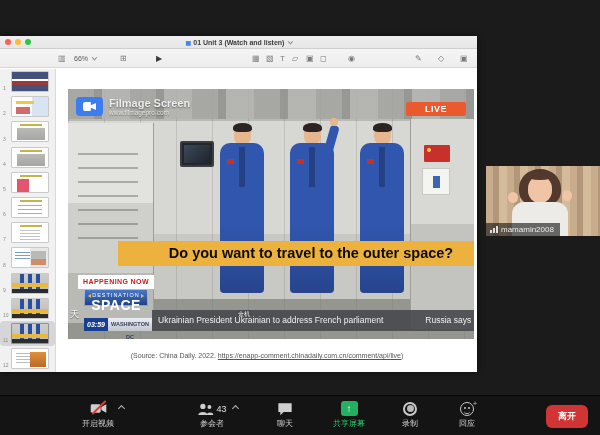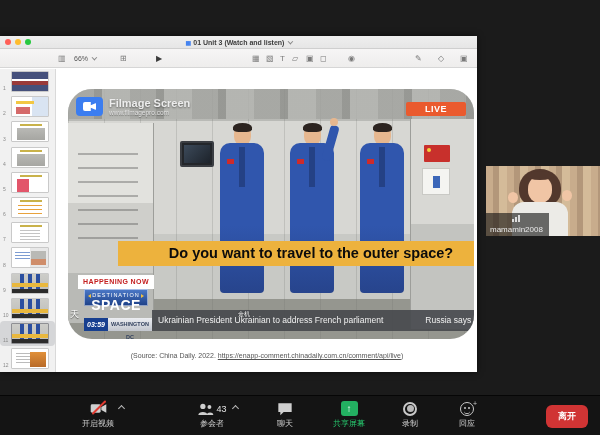--- a/index.html
+++ b/index.html
@@ -47,21 +47,21 @@
     linear-gradient(90deg,transparent 0 22%,#2b4fa0 22% 32%,transparent 32% 44%,#2b4fa0 44% 56%,transparent 56% 66%,#2b4fa0 66% 78%,transparent 78%),
     linear-gradient(#cdcdc9,#bcbcb8); }
   .m12::before { content:""; position:absolute; left:4px; top:4px; width:14px; height:12px; background:repeating-linear-gradient(180deg,#bbb 0 1px,transparent 1px 3px); }
   .m12::after { content:""; position:absolute; right:2px; top:3px; width:16px; height:15px; background:linear-gradient(#e0903a,#b86a28); }
 
   
   .canvas { position:absolute; left:57px; top:33px; right:0; bottom:0; background:#fff; }
   .video { position:absolute; left:11px; top:20px; width:406px; height:250px; overflow:hidden;
     background:
       repeating-linear-gradient(90deg, rgba(110,112,108,.22) 0 1px, transparent 1px 36px),
-      linear-gradient(180deg,#b9bab6 0 13%,#d7d7d3 13% 58%,#c8c9c5 58% 84%,#95968f 84%); border-radius: 24px; }
+      linear-gradient(180deg,#b9bab6 0 13%,#d7d7d3 13% 58%,#c8c9c5 58% 84%,#95968f 84%); }
   .ceiling { position:absolute; left:0; top:0; right:0; height:30px;
     background:repeating-linear-gradient(90deg,#a3a4a0 0 26px,#8f908c 26px 34px,#b3b4b0 34px 62px); opacity:.8; }
   .equip-left { position:absolute; left:0; top:34px; width:86px; height:200px;
     background:linear-gradient(180deg,#e2e2de 0 40%,#cfcfcb 40% 75%,#b9bab6 75%); border-right:1px solid #9d9e9a; }
   .equip-left::after { content:""; position:absolute; left:10px; top:30px; width:60px; height:90px;
     background:repeating-linear-gradient(180deg,rgba(70,70,70,.35) 0 2px,transparent 2px 14px); }
   .monitor { position:absolute; left:112px; top:52px; width:34px; height:26px; background:#23262a; border:2px solid #3a3d42; border-radius:2px; }
   .monitor::after { content:""; position:absolute; inset:2px; background:linear-gradient(135deg,#3c4a5a,#1d232b); }
   .equip-right { position:absolute; right:0; top:30px; width:64px; height:210px;
     background:linear-gradient(180deg,#d8d8d4 0 50%,#c3c4c0 50%); border-left:1px solid #9d9e9a; }
@@ -115,21 +115,21 @@
   
   .tile { position:absolute; left:486px; top:166px; width:114px; height:70px; overflow:hidden;
     background:repeating-linear-gradient(90deg,#c8ac8c 0 7px,#b3977a 7px 13px,#d4bb99 13px 21px); }
   .p-hair { position:absolute; left:33px; top:3px; width:42px; height:38px; background:#52382d; border-radius:50% 50% 42% 42%; }
   .p-face { position:absolute; left:42px; top:10px; width:24px; height:27px; background:#f0c5a5; border-radius:46%; }
   .p-bang { position:absolute; left:40px; top:5px; width:28px; height:9px; background:#52382d; border-radius:50%; }
   .p-body { position:absolute; left:26px; top:36px; width:56px; height:34px; background:#ecebe7; border-radius:12px 12px 0 0; }
   .p-hand { position:absolute; width:10px; height:11px; background:#f0c5a5; border-radius:50%; }
   .ph-l { left:22px; top:26px; } .ph-r { left:76px; top:24px; }
   .p-name { position:absolute; left:0; bottom:0; display:flex; align-items:center; gap:3px;
-    background:rgba(15,15,15,.6); color:#e9e9e9; font-size:8px; padding:2px 6px 2px 4px;flex-direction:column; }
+    background:rgba(15,15,15,.6); color:#e9e9e9; font-size:8px; padding:2px 6px 2px 4px; }
   .sig { display:flex; align-items:flex-end; gap:1px; }
   .sig i { display:block; width:2px; background:#dedede; }
   .s1{height:3px}.s2{height:5px}.s3{height:7px}
 
   
   .zbar { position:absolute; left:0; right:0; bottom:0; height:40px; background:#141414; border-top:1px solid #060606; }
   .tb { position:absolute; top:3px; width:56px; text-align:center; color:#cfcfcf; font-size:8px; cursor:default; }
   .tb .ic { height:19px; display:flex; align-items:center; justify-content:center; position:relative; }
   .tb-mute{left:0}.tb-vid{left:70px}.tb-part{left:184px}.tb-chat{left:257px}.tb-share{left:321px}.tb-rec{left:382px}.tb-react{left:439px}
   .slash { position:absolute; left:50%; top:-1px; width:2px; height:19px; background:#e03a30; transform:rotate(45deg); border-radius:1px; }

